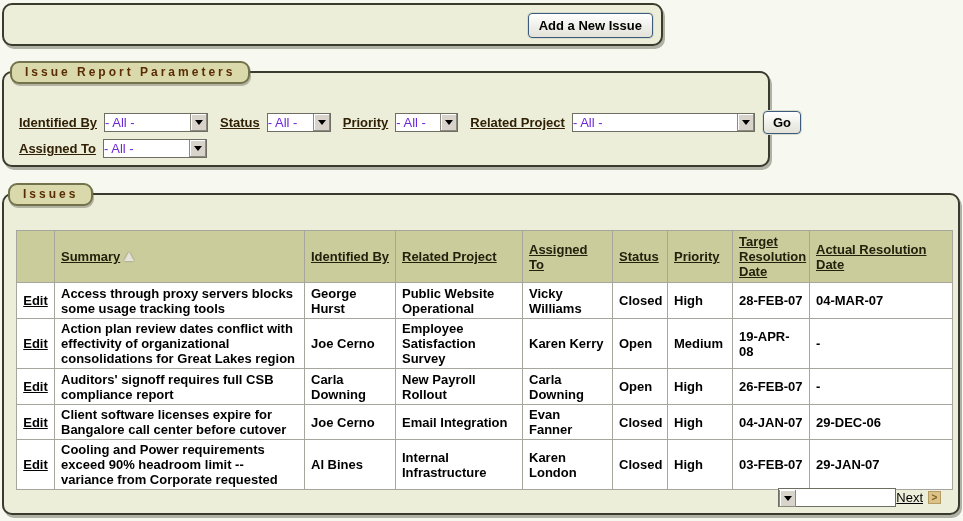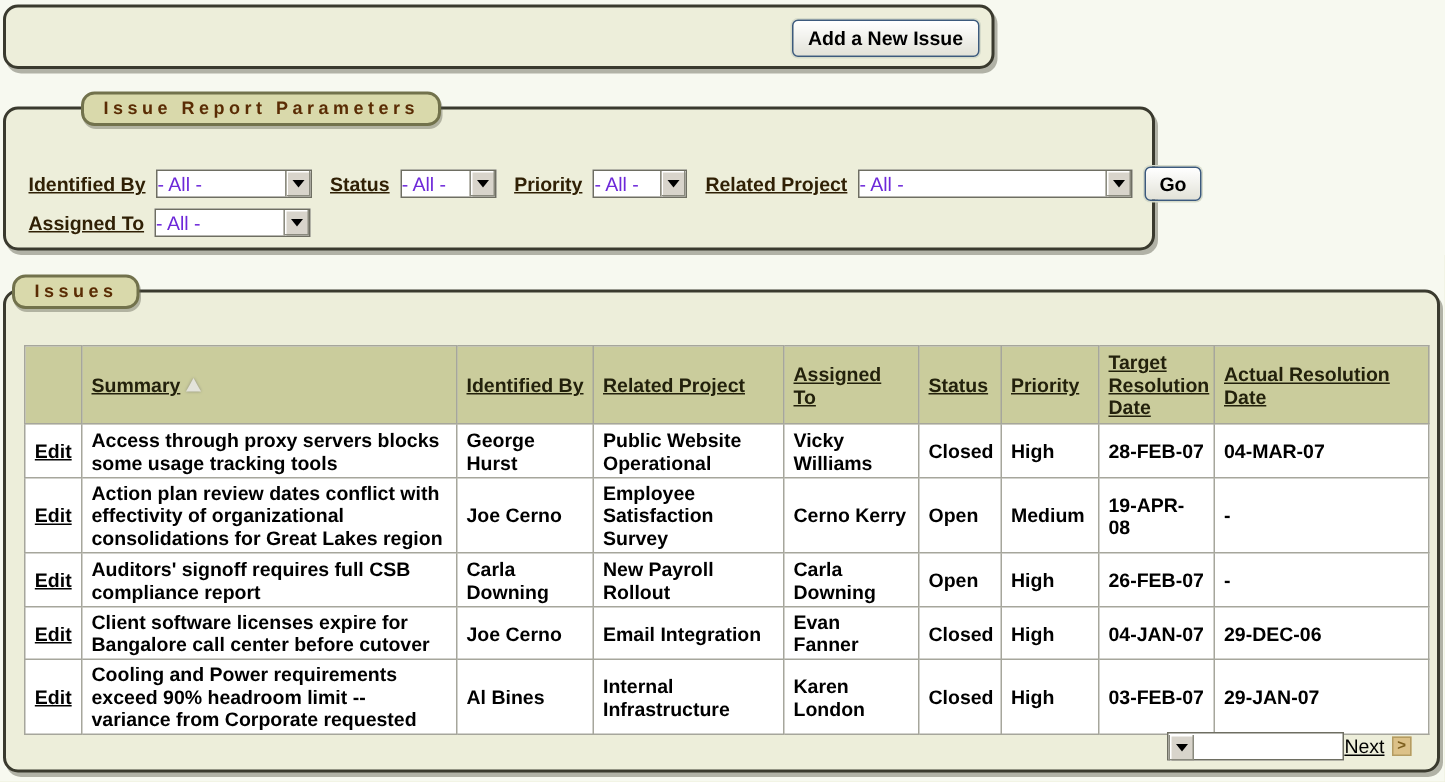--- a/index.html
+++ b/index.html
@@ -32,21 +32,21 @@
     letter-spacing:3px;
     color:#5a2c04;
     z-index:3;
     box-shadow:1px 2px 0 rgba(90,90,75,0.4);
     white-space:nowrap;
   }
 
   #toolbar-region { left:2px; top:3px; width:661px; height:43px; }
   #params-region  { left:2px; top:71px; width:768px; height:96px; }
   #issues-region  { left:2px; top:193px; width:958px; height:322px; }
-  #params-tab { left:10px; top:61px;margin-left:44px; }
+  #params-tab { left:10px; top:61px; }
   #issues-tab { left:8px; top:183px; }
 
   
   .btn {
     display:inline-block;
     background:linear-gradient(#ffffff,#e2e2d8);
     border:1px solid #3c5a7d;
     border-radius:4px;
     box-shadow:0 0 0 1px #d6dbca;
     color:#000;
@@ -303,21 +303,21 @@
     <td>Closed</td>
     <td>High</td>
     <td>28-FEB-07</td>
     <td>04-MAR-07</td>
   </tr>
         <tr>
     <td class="edit-cell"><a class="edit-link">Edit</a></td>
     <td>Action plan review dates conflict with effectivity of organizational consolidations for Great Lakes region</td>
     <td>Joe Cerno</td>
     <td>Employee Satisfaction Survey</td>
-    <td>Cerno Kerry</td>
+    <td>Karen Kerry</td>
     <td>Open</td>
     <td>Medium</td>
     <td>19-APR-08</td>
     <td>-</td>
   </tr>
         <tr>
     <td class="edit-cell"><a class="edit-link">Edit</a></td>
     <td>Auditors' signoff requires full CSB compliance report</td>
     <td>Carla Downing</td>
     <td>New Payroll Rollout</td>

